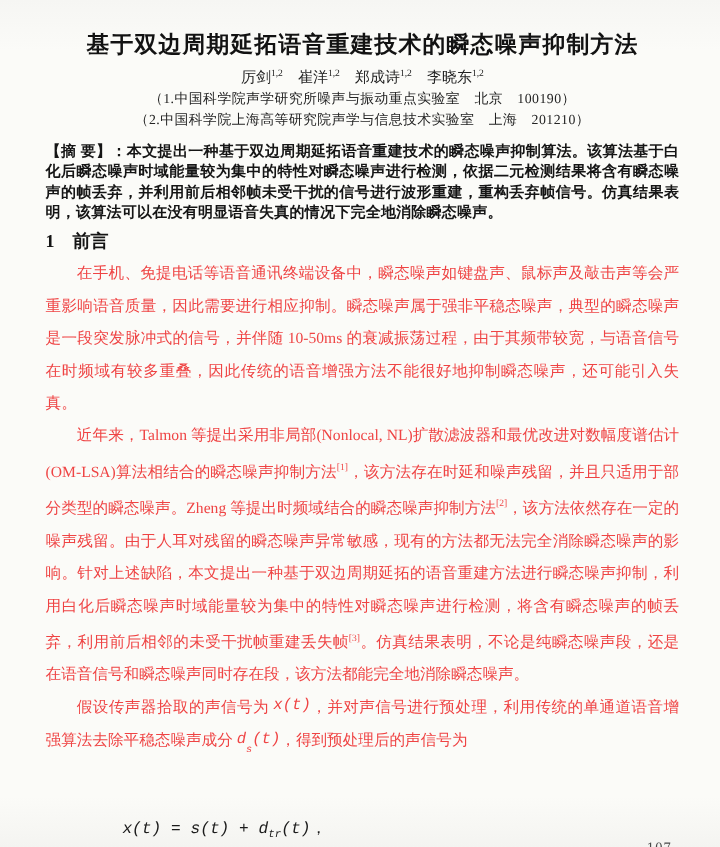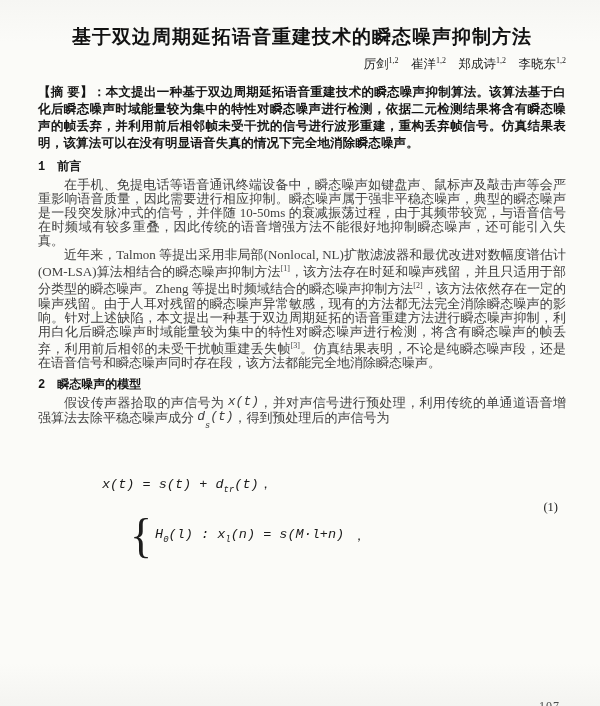--- a/index.html
+++ b/index.html
@@ -20,21 +20,21 @@
     margin: 0;
     text-align: center;
     font-size: 19px;
     font-weight: bold;
     letter-spacing: 1px;
     color: #121212;
     font-family: "Liberation Sans", "DejaVu Sans", sans-serif;
   }
   .byline {
     margin-top: 6px;
-    text-align: right;
+    text-align: center;
     font-size: 12.5px;
     color: #222;
   }
   .byline sup.ref { font-size: 8px; }
   .affil {
     text-align: center;
     font-size: 11.5px;
     margin-top: 2px;
     letter-spacing: 0.4px;
     color: #232323;
@@ -45,32 +45,32 @@
     font-size: 12.5px;
     line-height: 17px;
     text-align: justify;
     color: #151515;
     font-family: "Liberation Sans", "DejaVu Sans", sans-serif;
     letter-spacing: 0.2px;
   }
   .abstract { margin-top: 11px; }
   .sec {
     margin: 6px 0 3px;
-    font-size: 12px;
+    font-size: 15px;
     font-weight: bold;
     color: #141414;
-    font-family: Liberation Mono, monospace;
+    font-family: Liberation Serif, serif;
   }
   .para {
     margin: 0;
     font-size: 13px;
-    line-height: 14px;
+    line-height: 27px;
     text-align: justify;
     text-indent: 2em;
-    color: #404040;
+    color: #ef4444;
   }
   .math {
     font-style: italic;
     font-family: Liberation Mono, monospace;
   }
   .para .math { position: relative; top: -2px; }
   .para sub.math { top: 2px; font-size: 8.5px; }
   sup.ref { font-size: 8px; vertical-align: super; }
   .eq-block { position: relative; margin: 1px 0 0 0; }
   .eq-line { font-size: 13.5px; line-height: 20px; }
@@ -105,30 +105,31 @@
   }
 </style>
 </head>
 <body>
 
 <div class="page">
   <h1 class="title">基于双边周期延拓语音重建技术的瞬态噪声抑制方法</h1>
 
   <div class="byline">厉剑<sup class="ref">1,2</sup>　崔洋<sup class="ref">1,2</sup>　郑成诗<sup class="ref">1,2</sup>　李晓东<sup class="ref">1,2</sup></div>
 
+  <div class="affil">（1.中国科学院声学研究所噪声与振动重点实验室　北京　100190）</div>
+  <div class="affil">（2.中国科学院上海高等研究院声学与信息技术实验室　上海　201210）</div>
 
   <p class="abstract"><span>【摘 要】：</span><span>本文提出一种基于双边周期延拓语音重建技术的瞬态噪声抑制算法。该算法基于白化后瞬态噪声时域能量较为集中的特性对瞬态噪声进行检测，依据二元检测结果将含有瞬态噪声的帧丢弃，并利用前后相邻帧未受干扰的信号进行波形重建，重构丢弃帧信号。仿真结果表明，该算法可以在没有明显语音失真的情况下完全地消除瞬态噪声。</span></p>
 
 
   <h2 class="sec">1　前言</h2>
 
   <p class="para">在手机、免提电话等语音通讯终端设备中，瞬态噪声如键盘声、鼠标声及敲击声等会严重影响语音质量，因此需要进行相应抑制。瞬态噪声属于强非平稳态噪声，典型的瞬态噪声是一段突发脉冲式的信号，并伴随 10-50ms 的衰减振荡过程，由于其频带较宽，与语音信号在时频域有较多重叠，因此传统的语音增强方法不能很好地抑制瞬态噪声，还可能引入失真。</p>
   <p class="para">近年来，Talmon 等提出采用非局部(Nonlocal, NL)扩散滤波器和最优改进对数幅度谱估计(OM-LSA)算法相结合的瞬态噪声抑制方法<sup class="ref">[1]</sup>，该方法存在时延和噪声残留，并且只适用于部分类型的瞬态噪声。Zheng 等提出时频域结合的瞬态噪声抑制方法<sup class="ref">[2]</sup>，该方法依然存在一定的噪声残留。由于人耳对残留的瞬态噪声异常敏感，现有的方法都无法完全消除瞬态噪声的影响。针对上述缺陷，本文提出一种基于双边周期延拓的语音重建方法进行瞬态噪声抑制，利用白化后瞬态噪声时域能量较为集中的特性对瞬态噪声进行检测，将含有瞬态噪声的帧丢弃，利用前后相邻的未受干扰帧重建丢失帧<sup class="ref">[3]</sup>。仿真结果表明，不论是纯瞬态噪声段，还是在语音信号和瞬态噪声同时存在段，该方法都能完全地消除瞬态噪声。</p>
 
-  <h2 class="sec">2　瞬态噪声的模型</h2>
 
   <p class="para">假设传声器拾取的声信号为 <span class="math">x(t)</span>，并对声信号进行预处理，利用传统的单通道语音增强算法去除平稳态噪声成分 <span class="math">d</span><sub class="math">s</sub><span class="math">(t)</span>，得到预处理后的声信号为</p>
 
   <div class="eq-block eq1">
     <div class="eq-line"><span class="math">x(t) = s(t) + d</span><sub class="math">tr</sub><span class="math">(t)</span>，</div>
     <div class="eq-num">(1)</div>
   </div>
 
 
   <div class="eq-block eq2">

